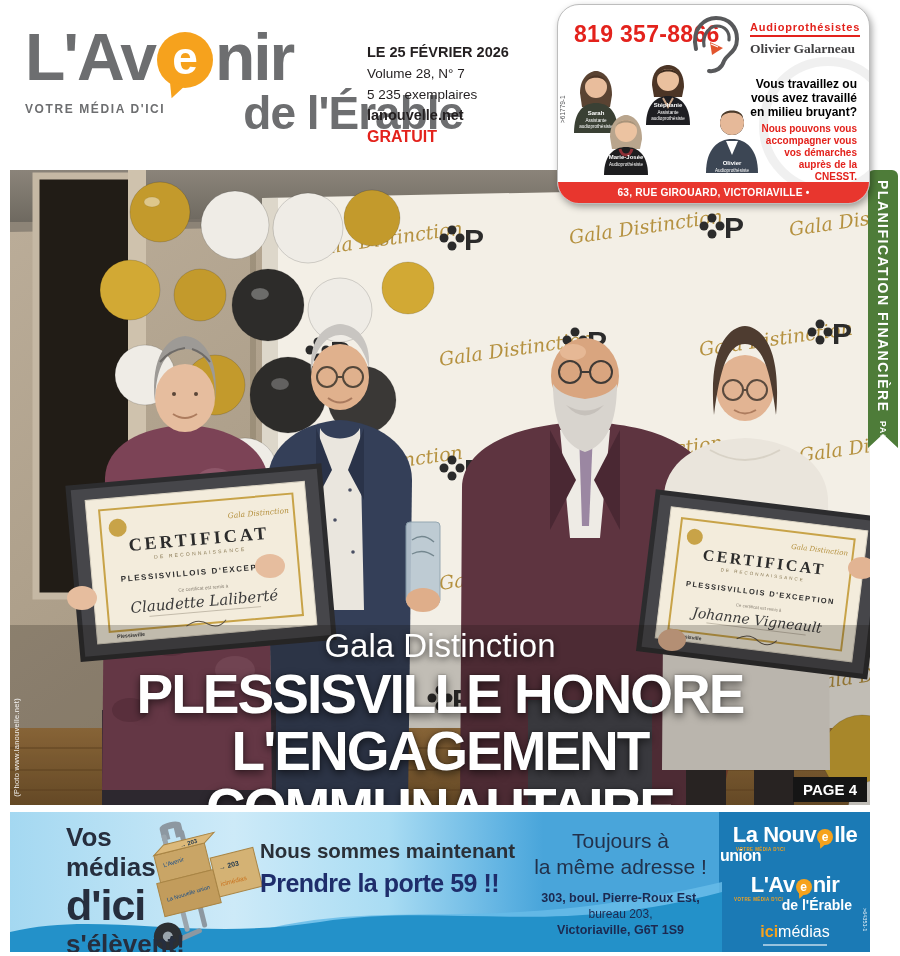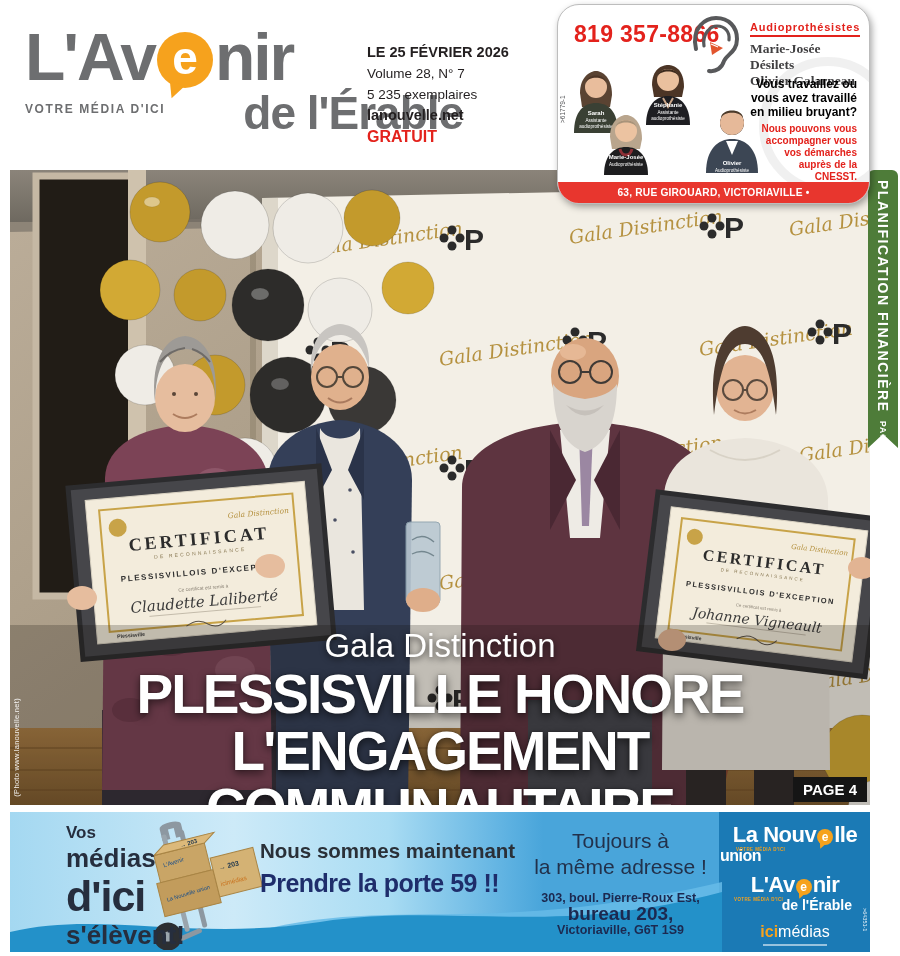--- a/index.html
+++ b/index.html
@@ -56,31 +56,31 @@
           border-radius:6px 6px 0 0;
           clip-path:polygon(0 0,100% 0,100% 100%,50% 95%,0 100%);
           display:flex;flex-direction:column;align-items:center;}
   .ribbon-text{writing-mode:vertical-rl;color:#ffffff;font-weight:700;font-size:14px;letter-spacing:1.5px;margin-top:10px;}
   .ribbon-page{writing-mode:vertical-rl;color:#ffffff;font-weight:700;font-size:8.5px;letter-spacing:1px;margin-top:8px;}
 
   
   .banner{left:10px;top:812px;width:860px;height:140px;overflow:hidden;z-index:10;
           background:linear-gradient(90deg,#a4d8f1 0%,#cdeaf8 26%,#a9dcf3 44%,#5db1e1 58%,#49a5da 62%,#49a5da 82.4%,#1b7ab5 82.4%,#1b7ab5 100%);}
   .slogan{left:56px;top:12px;color:#262e3e;font-weight:700;line-height:1;z-index:5;}
-  .slogan .s1{font-size:17px;}
+  .slogan .s1{font-size:26px;}
   .slogan .s2{font-size:26px;margin-top:4px;}
   .slogan .s3{font-size:43px;margin-top:4px;letter-spacing:-1px;}
   .slogan .s4{font-size:26px;margin-top:4px;}
   .notice{left:250px;top:26px;width:275px;z-index:5;}
   .notice .n12{color:#2a3038;font-weight:700;font-size:20.5px;line-height:26px;}
   .notice .n3{color:#1e2d6b;font-weight:700;font-size:25px;line-height:30px;margin-top:4px;letter-spacing:-.5px;}
   .addr{left:508px;top:16px;width:205px;text-align:center;z-index:5;}
   .addr-t{color:#22314b;font-weight:400;font-size:21px;line-height:26px;}
   .addr-lines{margin-top:10px;color:#1c2950;font-weight:700;font-size:12.5px;line-height:16px;}
-  .addr-lines .extra{font-weight:700;font-size:19px;}
+  .addr-lines .extra{font-weight:400;font-size:12px;}
   .darkpanel{left:710px;top:0;width:150px;height:140px;z-index:5;color:#ffffff;}
   .lp-row{display:flex;align-items:flex-end;justify-content:center;line-height:1;}
   .lp-big{font-size:22px;font-weight:700;letter-spacing:-.5px;}
   .mini-e{position:relative;width:16px;height:16px;background:#f6a21d;border-radius:50%;margin:0 1px 1px 1px;
           display:flex;align-items:center;justify-content:center;}
   .mini-e span{color:#fff;font-size:12px;font-weight:700;line-height:1;}
   .mini-e i{position:absolute;left:2px;bottom:-4px;width:0;height:0;border-left:2px solid transparent;
             border-right:4px solid transparent;border-top:6px solid #f6a21d;transform:rotate(15deg);}
   .lp-tag{color:#f6a21d;font-size:4.5px;font-weight:700;letter-spacing:.4px;}
   .union{font-size:16px;font-weight:700;margin-top:1px;letter-spacing:-.5px;}
@@ -131,21 +131,20 @@
     <svg class="abs ad-ear" width="62" height="62" viewBox="0 0 62 62">
       <path d="M12,36 C7,14 22,5 32,5 C45,5 53,14 53,26 C53,39 43,41 40,48 C38,55 32,59 25,58" stroke="#58595b" stroke-width="4" fill="none" stroke-linecap="round"></path>
       <path d="M20,33 C18,20 27,13 33,13 C41,13 46,19 45,27" stroke="#58595b" stroke-width="3.2" fill="none" stroke-linecap="round"></path>
       <path d="M26,29 L39,35 L28,42 Z" fill="#e2552e"></path>
       <path d="M27,31 L34,34" stroke="#ffffff" stroke-width="1.2"></path>
     </svg>
 
     <div class="abs ad-brandcol">
       <span class="ad-brand">Audioprothésistes</span>
       <div class="ad-names">
-        <div>Marie-Josée Désilets</div>
         <div>Olivier Galarneau</div>
       </div>
     </div>
 
     <div class="abs ad-q">
       <div>Vous travaillez ou</div>
       <div>vous avez travaillé</div>
       <div>en milieu bruyant?</div>
     </div>
     <div class="abs ad-offer">

